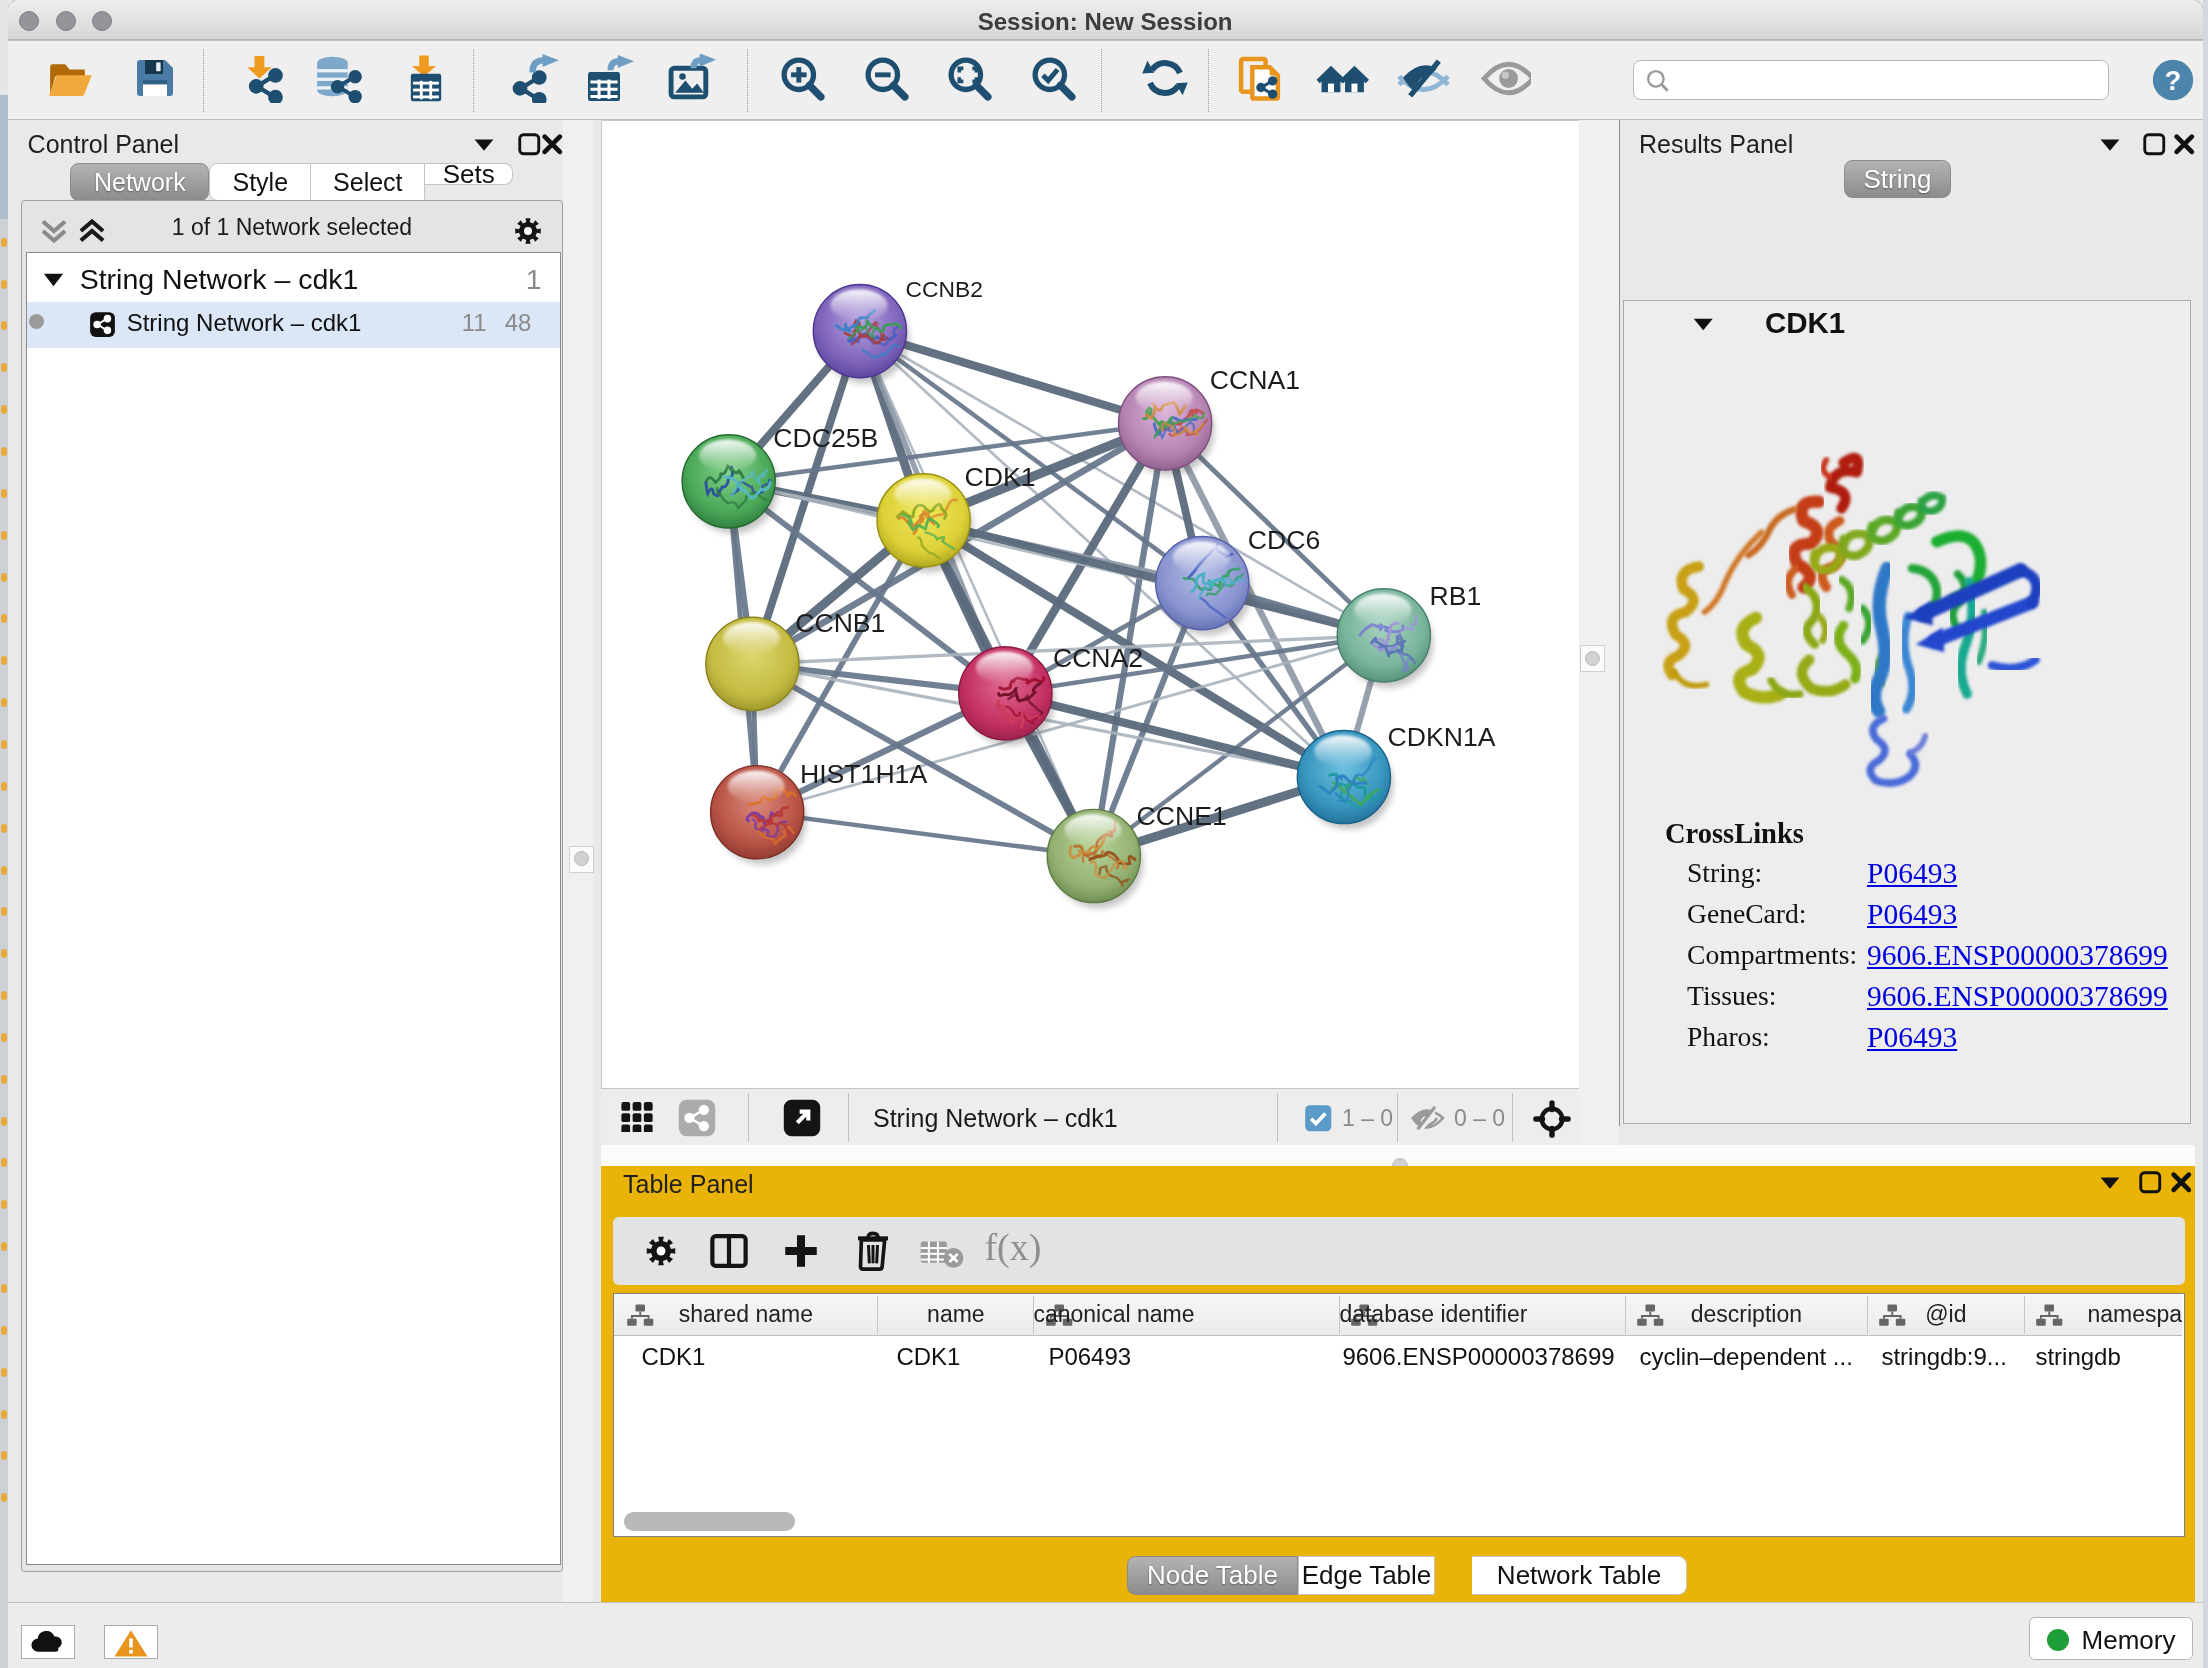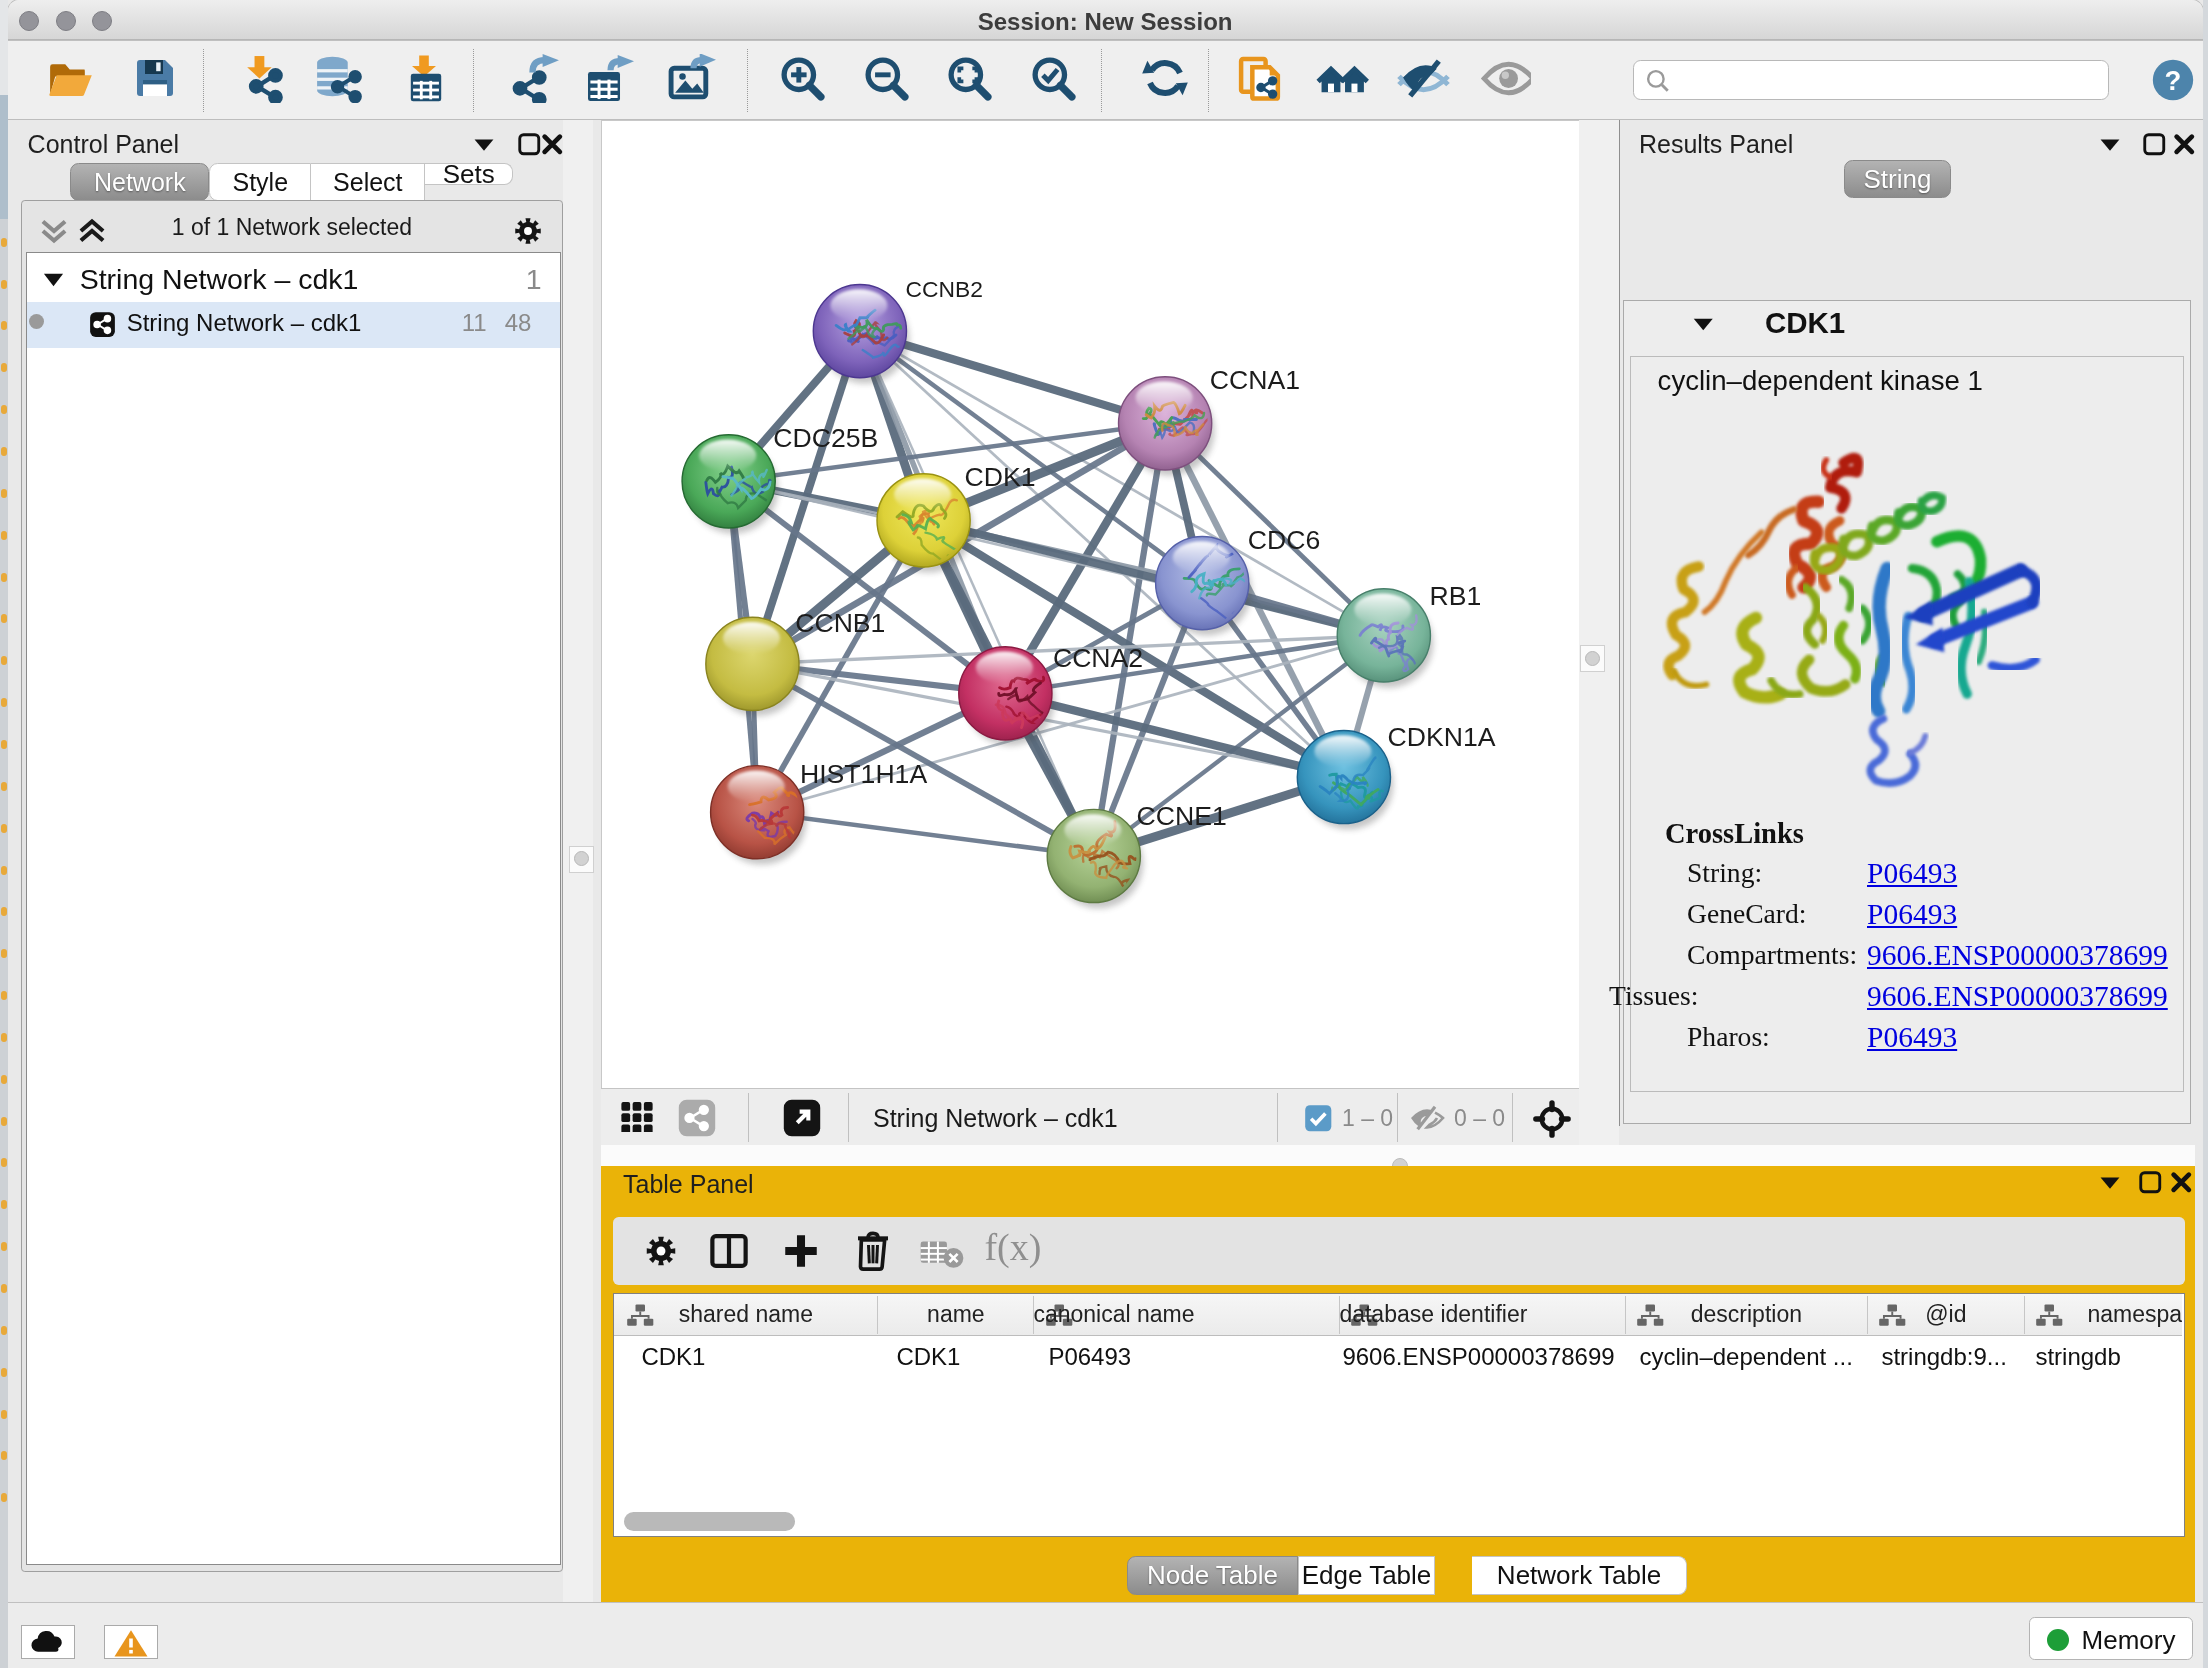--- a/index.html
+++ b/index.html
@@ -622,23 +622,20 @@
         </svg>
         <svg class="abs" style="left:550px;top:9.5px" width="28.5" height="28.5" viewBox="0 0 30 30">
           <path d="M7 7 L23 23 M23 7 L7 23" stroke="#111" stroke-width="5" stroke-linecap="round"></path>
         </svg>
         <div class="abs graybtn" style="left:224px;top:40px;width:107px;height:38px;border-radius:8.6px;font-size:26px;display:flex;align-items:center;justify-content:center;text-shadow:0 1px 1.9px rgba(0,0,0,.4)">String</div>
         <div class="abs" style="left:2.9px;top:180px;width:568px;height:824px;background:#ededed;border:1.9px solid #aaa">
           <svg class="abs" style="left:65px;top:11.4px" width="28.5" height="25" viewBox="0 0 30 26">
             <path d="M5 7 h20 l-10 12 z" fill="#111"></path>
           </svg>
           <div class="abs" style="left:141px;top:4.8px;font-size:29.5px;font-weight:bold;color:#111">CDK1</div>
-          <div class="abs" style="left:5.7px;top:55px;width:554px;height:736px;background:#ededed;border:1px solid #bbb">
-            <div class="abs" style="left:27px;top:7.6px;font-size:27.6px;color:#111">cyclin–dependent kinase 1</div>
-          </div>
         </div>
       </div>
       <svg width="571" height="552" viewBox="1720 440 600 580" style="position:absolute;left:1636px;top:418px">
         <defs>
           <filter id="rb" x="-20%" y="-20%" width="140%" height="140%">
             <feGaussianBlur stdDeviation="1.4"></feGaussianBlur>
           </filter>
         </defs>
         <path d="M1938 487 q20 -14 14 10 q-24 -6 -28 16 q24 4 12 22" fill="none" stroke="#b01f10" stroke-width="11" stroke-linecap="round" stroke-linejoin="round" filter="url(#rb)"></path>
         <path d="M1920 484 q-8 12 4 18" fill="none" stroke="#c83018" stroke-width="6" stroke-linecap="round" stroke-linejoin="round" filter="url(#rb)"></path>
@@ -679,21 +676,21 @@
         <path d="M1980 756 q-18 8 -7 22 q16 10 2 22 q-16 8 -3 21 q20 7 36 -5 q11 -11 0 -23" fill="none" stroke="#4a6ad8" stroke-width="8" stroke-linecap="round" stroke-linejoin="round" filter="url(#rb)"></path>
         <path d="M2008 792 q13 -5 16 -18" fill="none" stroke="#6a7ad8" stroke-width="6" stroke-linecap="round" stroke-linejoin="round" filter="url(#rb)"></path>
       </svg>
       <div class="serif abs" style="left:1665px;top:818px;font-size:28.5px;font-weight:bold;color:#111">CrossLinks</div>
       <div class="serif abs" style="left:1687px;top:857px;font-size:27.6px;color:#111">String:</div>
       <div class="serif abs link" style="left:1867px;top:857px;font-size:29.5px">P06493</div>
       <div class="serif abs" style="left:1687px;top:898px;font-size:27.6px;color:#111">GeneCard:</div>
       <div class="serif abs link" style="left:1867px;top:898px;font-size:29.5px">P06493</div>
       <div class="serif abs" style="left:1687px;top:939px;font-size:27.6px;color:#111">Compartments:</div>
       <div class="serif abs link" style="left:1867px;top:939px;font-size:29.5px">9606.ENSP00000378699</div>
-      <div class="serif abs" style="left:1609px;top:980px;font-size:27.6px;color:#111">Tissues:</div>
+      <div class="serif abs" style="left:1687px;top:980px;font-size:27.6px;color:#111">Tissues:</div>
       <div class="serif abs link" style="left:1867px;top:980px;font-size:29.5px">9606.ENSP00000378699</div>
       <div class="serif abs" style="left:1687px;top:1021px;font-size:27.6px;color:#111">Pharos:</div>
       <div class="serif abs link" style="left:1867px;top:1021px;font-size:29.5px">P06493</div>
       <div id="hstrip"></div>
       <div class="abs" style="left:1392px;top:1158px;width:16px;height:16px;border-radius:50%;background:#d2d2d2;border:1px solid #bbb"></div>
       <div id="tp">
         <div class="panel-title abs" style="left:22px;top:3.8px">Table Panel</div>
         <svg class="abs" style="left:1493px;top:1.9px" width="32" height="28.5" viewBox="0 0 34 30">
           <path d="M7 10 h20 l-10 12 z" fill="#111"></path>
         </svg>

